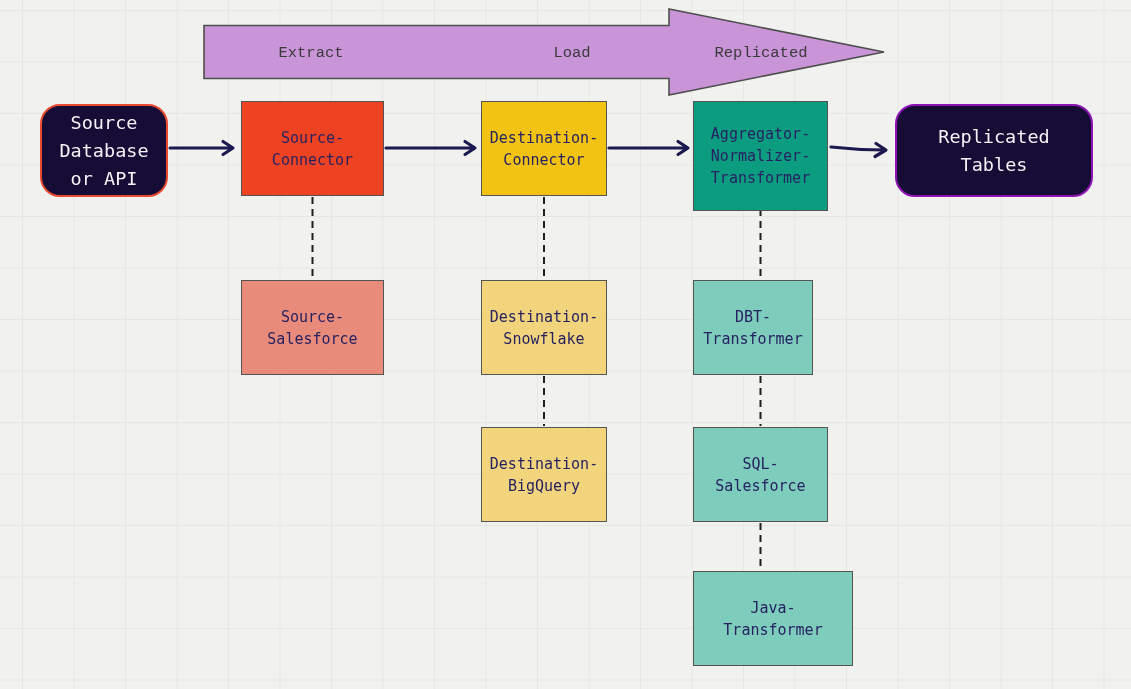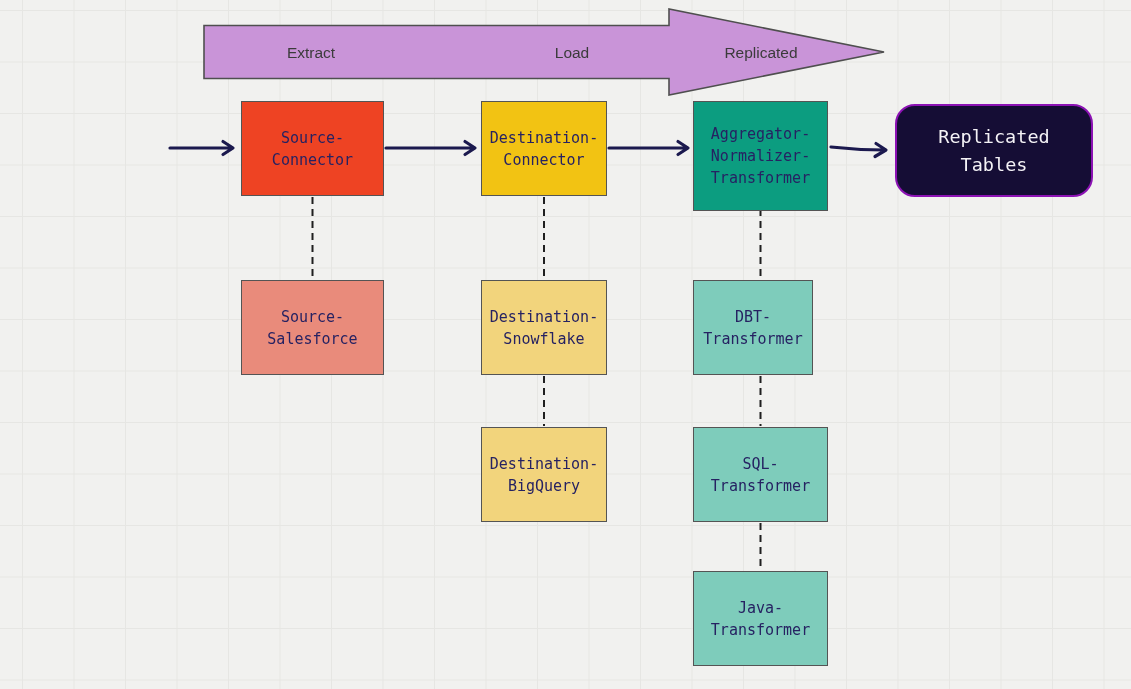--- a/index.html
+++ b/index.html
@@ -26,21 +26,21 @@
     font-size: 15px; line-height: 22px; font-weight: 500;
     color: #262262;
     border: 1.5px solid #545454;
   }
   .box-dark {
     border-radius: 20px; border-width: 2px;
     color: #f4f2f6; font-size: 18.5px; line-height: 28px; font-weight: 400;
   }
   .banner-label {
     position: absolute; transform: translate(-50%, -50%);
-    font-family: Liberation Sans, sans-serif;
+    font-family: Liberation Mono, monospace;
     font-size: 15.5px; color: #3b3b3b; white-space: nowrap;
   }
 </style>
 </head>
 <body>
 
 <div class="canvas" style="background-color: rgb(241, 241, 239);">
 
   <svg class="layer" width="1131" height="689" viewBox="0 0 1131 689">
 
@@ -53,20 +53,23 @@
 
     <path d="M312.5 197 L312.5 279" stroke-width="2" stroke-dasharray="7 5" fill="none" stroke="#1f1f1f"></path>
     <path d="M544 197 L544 279 M544 376 L544 426" stroke-width="2" stroke-dasharray="7 5" fill="none" stroke="#1f1f1f"></path>
     <path d="M760.5 197 L760.5 279 M760.5 376 L760.5 426 M760.5 523 L760.5 570" stroke-width="2" stroke-dasharray="7 5" fill="none" stroke="#1f1f1f"></path>
   </svg>
 
   <div class="banner-label" style="left:311px; top:53px;">Extract</div>
   <div class="banner-label" style="left:544px; top:53px;margin-left:28px;">Load</div>
   <div class="banner-label" style="left:761px; top:53px;">Replicated</div>
 
+  <div class="box box-dark" style="left: 40px; top: 104px; width: 128px; height: 93px; background-color: rgb(21, 13, 53); border-color: rgb(232, 73, 47);">Source
+Database
+or API</div>
 
   <div class="box" style="left: 241px; top: 101px; width: 143px; height: 95px; background-color: rgb(238, 67, 35); border-color: rgb(84, 84, 84);">Source-
 Connector</div>
 
   <div class="box" style="left: 481px; top: 101px; width: 126px; height: 95px; background-color: rgb(242, 195, 19); border-color: rgb(84, 84, 84);">Destination-
 Connector</div>
 
   <div class="box" style="left: 693px; top: 101px; width: 135px; height: 110px; background-color: rgb(12, 157, 128); border-color: rgb(84, 84, 84);">Aggregator-
 Normalizer-
 Transformer</div>
@@ -80,17 +83,17 @@
   <div class="box" style="left: 481px; top: 280px; width: 126px; height: 95px; background-color: rgb(242, 212, 124); border-color: rgb(84, 84, 84);">Destination-
 Snowflake</div>
 
   <div class="box" style="left: 481px; top: 427px; width: 126px; height: 95px; background-color: rgb(242, 212, 124); border-color: rgb(84, 84, 84);">Destination-
 BigQuery</div>
 
   <div class="box" style="left: 693px; top: 280px; width: 120px; height: 95px; background-color: rgb(126, 204, 187); border-color: rgb(84, 84, 84);">DBT-
 Transformer</div>
 
   <div class="box" style="left: 693px; top: 427px; width: 135px; height: 95px; background-color: rgb(126, 204, 187); border-color: rgb(84, 84, 84);">SQL-
-Transformer</div>
+Salesforce</div>
 
-  <div class="box" style="left: 693px; top: 571px; width: 135px; height: 95px; background-color: rgb(126, 204, 187); border-color: rgb(84, 84, 84);">Java-
+  <div class="box" style="left: 693px; top: 571px; width: 160px; height: 95px; background-color: rgb(126, 204, 187); border-color: rgb(84, 84, 84);">Java-
 Transformer</div>
 </div>
 
 </body></html>

